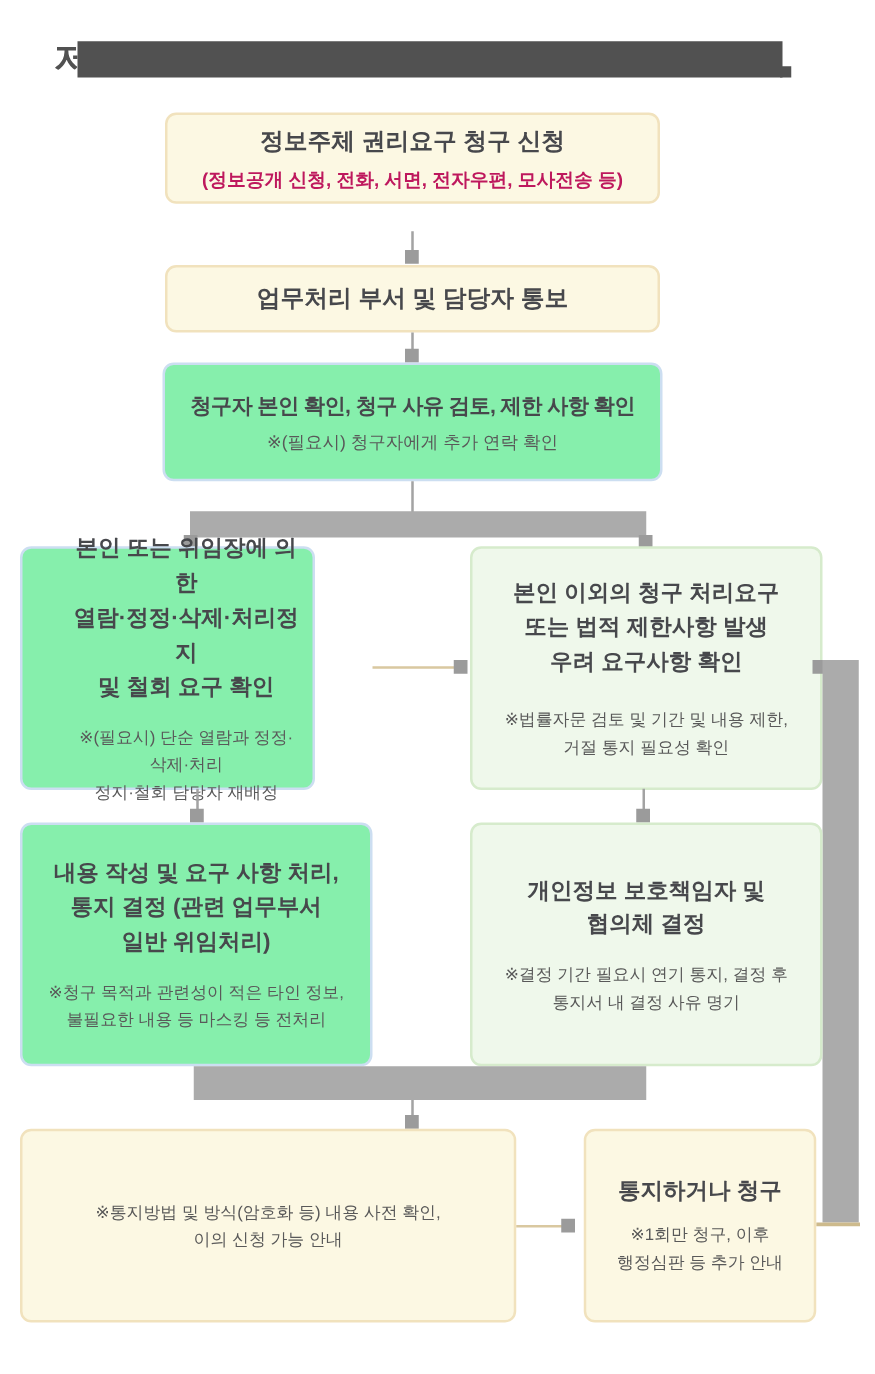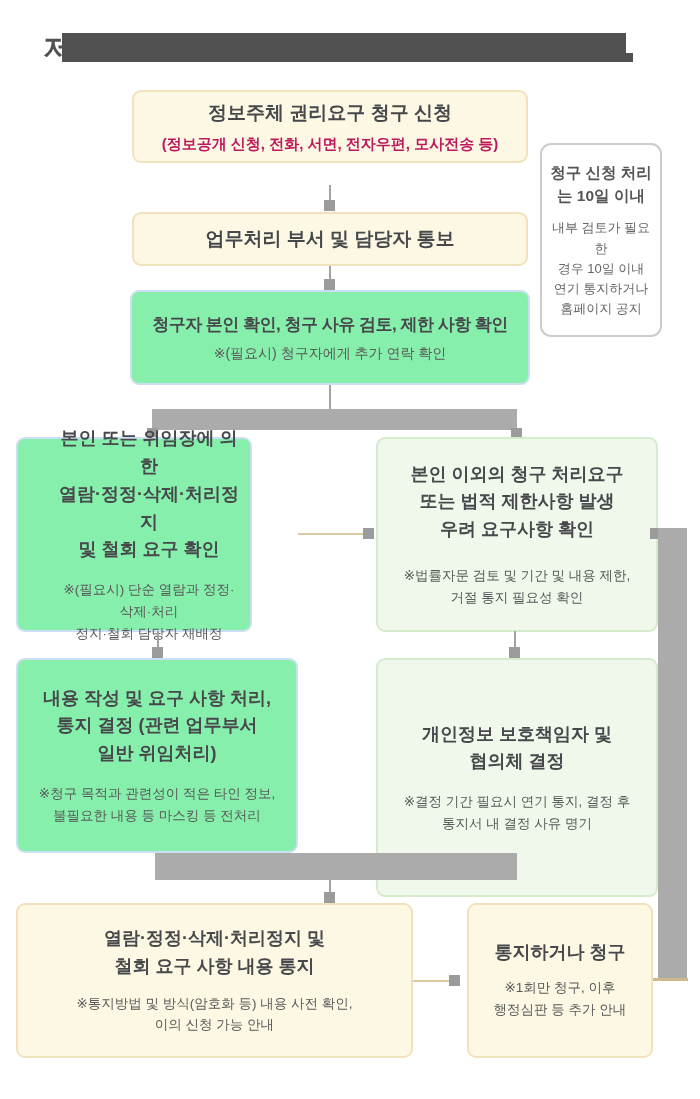--- a/index.html
+++ b/index.html
@@ -41,28 +41,20 @@
     <div class="red" style="font-size:15px;">(정보공개 신청, 전화, 서면, 전자우편, 모사전송 등)</div>
   </div>
 
   <div class="vline" style="left:329px;top:185px;height:17px;"></div>
   <div class="sq" style="left:324px;top:200px;"></div>
 
   <div class="box cream" style="left:132px;top:212px;width:396px;height:54px;">
     <div class="t" style="font-size:19px;">업무처리 부서 및 담당자 통보</div>
   </div>
 
-  <div class="box white" style="left:540px;top:143px;width:122px;height:194px;padding:12px 8px;">
-    <div class="t" style="font-size:15.5px;line-height:1.5;margin-bottom:11px;color:#555555;">청구 신청 처리
-는 10일 이내</div>
-    <div class="n" style="font-size:13px;line-height:1.55;color:#666666;">내부 검토가 필요한
-경우 10일 이내
-연기 통지하거나
-홈페이지 공지</div>
-  </div>
 
   <div class="vline" style="left:329px;top:266px;height:14px;"></div>
   <div class="sq" style="left:324px;top:279px;"></div>
 
   <div class="box blue" style="left:130px;top:290px;width:400px;height:95px;">
     <div class="t" style="font-size:17px;letter-spacing:-0.5px;margin-bottom:9px;">청구자 본인 확인, 청구 사유 검토, 제한 사항 확인</div>
     <div class="n" style="font-size:14px;">※(필요시) 청구자에게 추가 연락 확인</div>
   </div>
 
   <div class="vline" style="left:329px;top:385px;height:25px;"></div>
@@ -99,34 +91,32 @@
   <div class="sq" style="left:509px;top:647px;"></div>
 
   <div class="box blue" style="left:16px;top:658px;width:282px;height:195px;">
     <div class="t" style="font-size:18px;line-height:1.55;margin-bottom:15px;">내용 작성 및 요구 사항 처리,
 통지 결정 (관련 업무부서
 일반 위임처리)</div>
     <div class="n" style="font-size:13.5px;line-height:1.6;">※청구 목적과 관련성이 적은 타인 정보,
 불필요한 내용 등 마스킹 등 전처리</div>
   </div>
 
-  <div class="box green" style="left:376px;top:658px;width:282px;height:239px;">
+  <div class="box green" style="left:376px;top:658px;width:282px;height:195px;">
     <div class="t" style="font-size:18px;line-height:1.55;margin-bottom:15px;">개인정보 보호책임자 및
 협의체 결정</div>
     <div class="n" style="font-size:13.5px;line-height:1.6;">※결정 기간 필요시 연기 통지, 결정 후
 통지서 내 결정 사유 명기</div>
   </div>
 
   <div class="bar" style="left:155px;top:853px;width:362px;height:27px;"></div>
   <div class="vline" style="left:329px;top:880px;height:14px;"></div>
   <div class="sq" style="left:324px;top:892px;"></div>
 
   <div class="box cream" style="left:16px;top:903px;width:397px;height:155px;">
-    <div class="t" style="font-size:18px;line-height:1.55;margin-bottom:12px;">열람·정정·삭제·처리정지 및
-철회 요구 사항 내용 통지</div>
     <div class="n" style="font-size:13.5px;line-height:1.6;">※통지방법 및 방식(암호화 등) 내용 사전 확인,
 이의 신청 가능 안내</div>
   </div>
 
   <div class="tan" style="left:413px;top:980px;width:40px;"></div>
   <div class="sq" style="left:449px;top:975px;"></div>
 
   <div class="box cream" style="left:467px;top:903px;width:186px;height:155px;">
     <div class="t" style="font-size:18px;margin-bottom:13px;">통지하거나 청구</div>
     <div class="n" style="font-size:13.5px;line-height:1.6;">※1회만 청구, 이후

